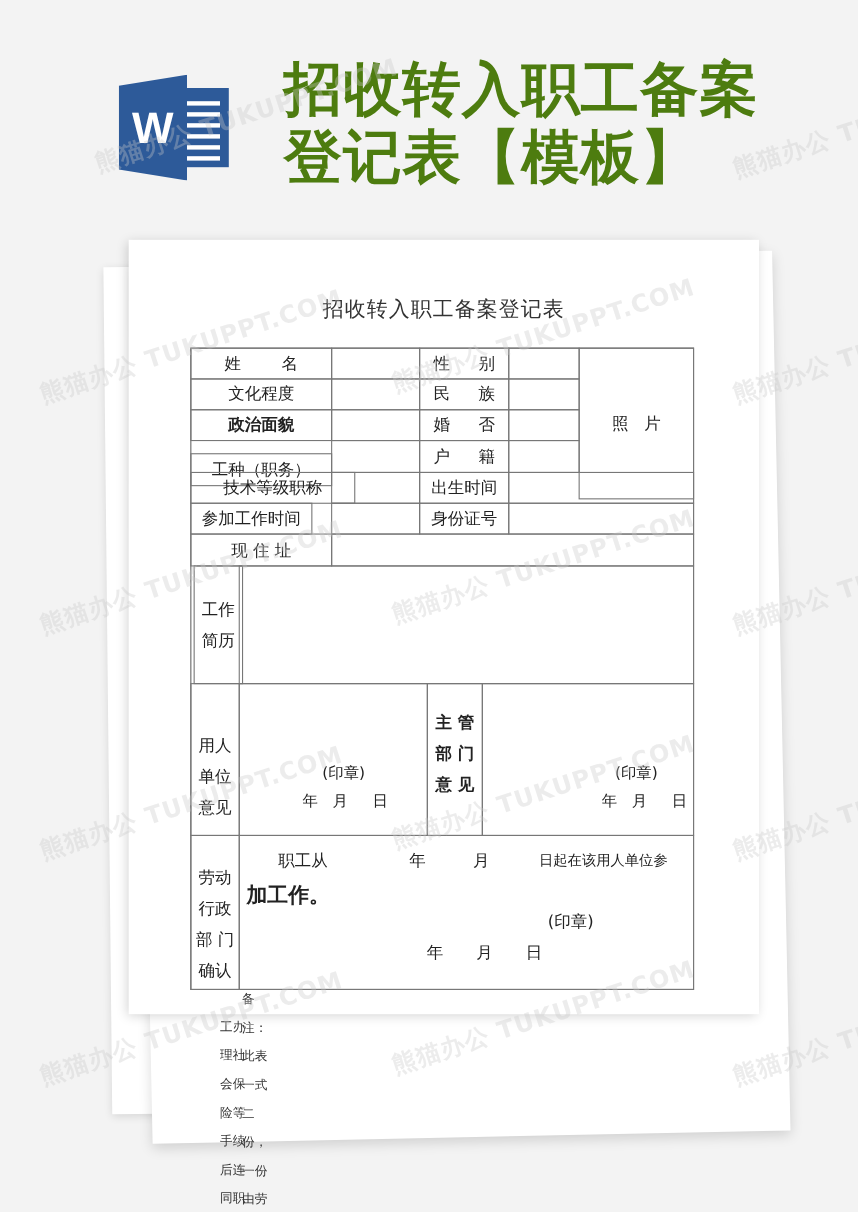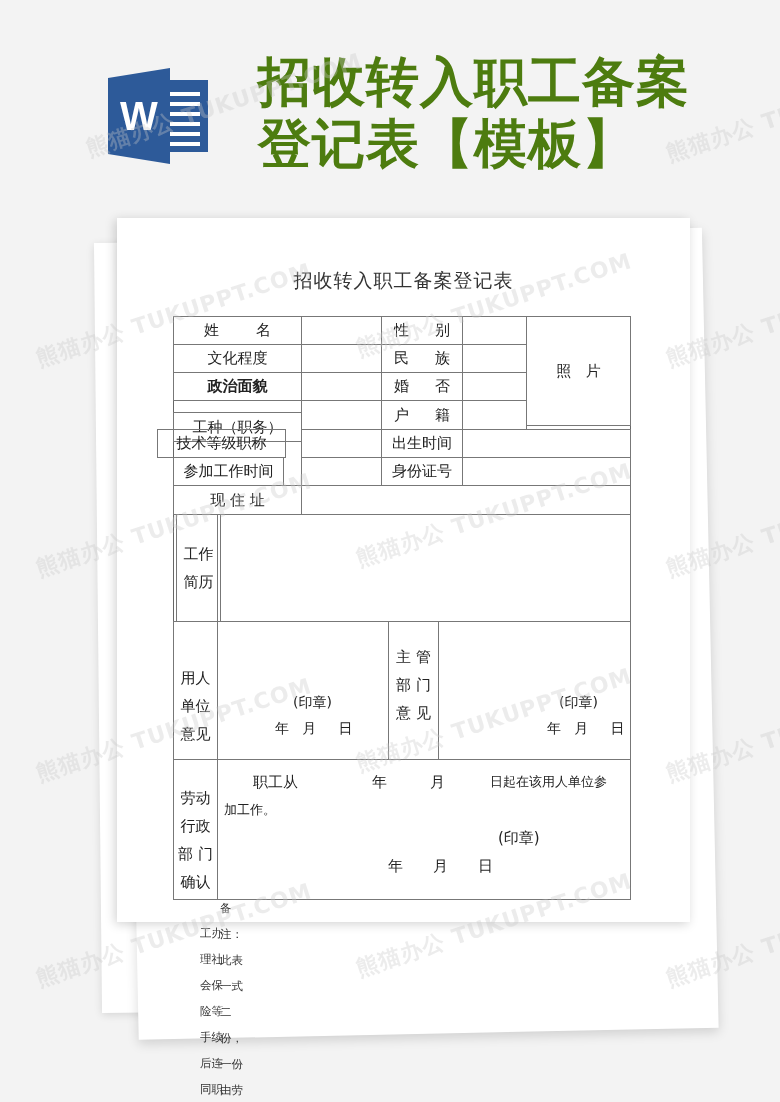--- a/index.html
+++ b/index.html
@@ -56,21 +56,21 @@
     <span>姓</span>
       <span>名</span>
   </div>
   <div class="cell" style="left:301px;top:316px;width:81px;height:29px;"></div>
   <div class="cell lbl-spread" style="left:381px;top:316px;width:82px;height:29px;">
     <span>性</span>
       <span>别</span>
   </div>
   <div class="cell" style="left:462px;top:316px;width:65px;height:29px;"></div>
 
-  <div class="cell" style="left:526px;top:316px;width:105px;height:110px;align-items:center;">
+  <div class="cell" style="left:526px;top:316px;width:105px;height:138px;align-items:center;">
     <span style="white-space:pre;">照   片</span>
   </div>
 
   <div class="cell" style="left:173px;top:344px;width:129px;height:29px;">文化程度</div>
   <div class="cell" style="left:301px;top:344px;width:81px;height:29px;"></div>
   <div class="cell lbl-spread" style="left:381px;top:344px;width:82px;height:29px;">
     <span>民</span>
       <span>族</span>
   </div>
   <div class="cell" style="left:462px;top:344px;width:65px;height:29px;"></div>
@@ -84,21 +84,21 @@
   <div class="cell" style="left:462px;top:372px;width:65px;height:29px;"></div>
 
   <div class="cell" style="left:173px;top:412px;width:129px;height:30px;">工种（职务）</div>
   <div class="cell" style="left:301px;top:400px;width:81px;height:30px;"></div>
   <div class="cell lbl-spread" style="left:381px;top:400px;width:82px;height:30px;">
     <span>户</span>
       <span>籍</span>
   </div>
   <div class="cell" style="left:462px;top:400px;width:65px;height:30px;"></div>
 
-  <div class="cell" style="left:157px;top:429px;width:129px;height:29px;">技术等级职称</div>
+  <div class="cell" style="left:173px;top:429px;width:150px;height:29px;">技术等级职称</div>
   <div class="cell" style="left:301px;top:429px;width:81px;height:29px;"></div>
   <div class="cell" style="left:381px;top:429px;width:82px;height:29px;text-align:center;">出生时间</div>
   <div class="cell" style="left:462px;top:429px;width:169px;height:29px;"></div>
 
   <div class="cell" style="left:173px;top:457px;width:111px;height:29px;">参加工作时间</div>
   <div class="cell" style="left:301px;top:457px;width:81px;height:29px;"></div>
   <div class="cell" style="left:381px;top:457px;width:82px;height:29px;">身份证号</div>
   <div class="cell" style="left:462px;top:457px;width:169px;height:29px;"></div>
 
   <div class="cell" style="left:173px;top:485px;width:129px;height:30px;">现 住 址</div>
@@ -117,21 +117,21 @@
       <span>用人</span>
       <span>单位</span>
       <span>意见</span>
     </div>
   </div>
   <div class="cell" style="left:217px;top:621px;width:172px;height:139px;">
     <span class="seal" style="left:75px;top:72px;">(印章)</span>
     <span class="seal" style="left:57px;top:98px;white-space:pre;">年   月     日</span>
   </div>
   <div class="cell" style="left:388px;top:621px;width:51px;height:139px;">
-    <div class="vtext" style="margin-bottom:12px;">
+    <div class="vtext" style="margin-bottom:12px;font-weight:bold;">
       <span>主 管</span>
       <span>部 门</span>
       <span>意 见</span>
     </div>
   </div>
   <div class="cell" style="left:438px;top:621px;width:193px;height:139px;">
     <span class="seal" style="left:120px;top:72px;">(印章)</span>
     <span class="seal" style="left:108px;top:98px;white-space:pre;">年   月     日</span>
   </div>
 
@@ -141,21 +141,21 @@
       <span>行政</span>
       <span>部 门</span>
       <span>确认</span>
     </div>
   </div>
   <div class="cell" style="left:217px;top:759px;width:414px;height:141px;">
     <span class="seal" style="left:35px;top:13px;font-size:15px;">职工从</span>
     <span class="seal" style="left:154px;top:13px;font-size:15px;">年</span>
     <span class="seal" style="left:212px;top:13px;font-size:15px;">月</span>
     <span class="seal" style="left:272px;top:13px;font-size:13px;">日起在该用人单位参</span>
-    <span class="seal" style="left:6px;top:41px;font-size:13px;">加工作。</span>
+    <span class="seal" style="left:6px;top:41px;font-size:19px;font-weight:bold;">加工作。</span>
     <span class="seal" style="left:280px;top:69px;font-size:15px;">(印章)</span>
     <span class="seal" style="left:170px;top:97px;font-size:15px;">年</span>
     <span class="seal" style="left:215px;top:97px;font-size:15px;">月</span>
     <span class="seal" style="left:260px;top:97px;font-size:15px;">日</span>
   </div>
 
   <div class="note" style="left:220px;top:895px;">备 注：此表一式二份，一份由劳动保障行政部门留存备案，一份由用工单位为职</div>
   <div class="note" style="left:200px;top:920px;">工办理社会保险等手续后连同职工招收、转移证明材料装入职工本人档案。</div>
 </div>
 

